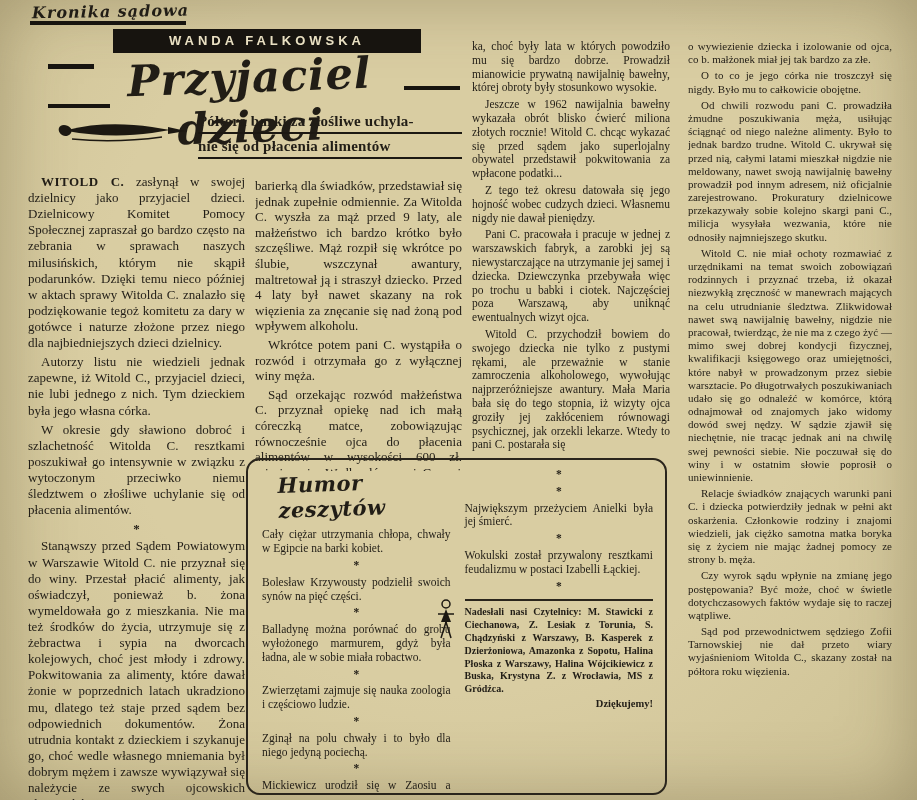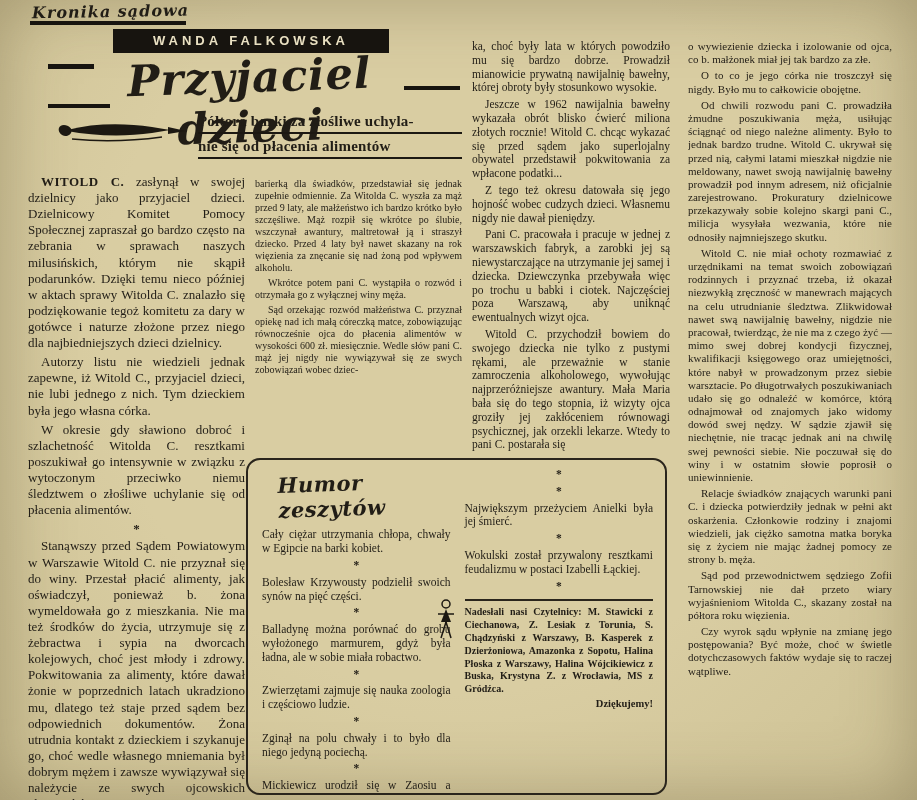--- a/index.html
+++ b/index.html
@@ -15,21 +15,21 @@
 
   
   .kronika {
     position:absolute; left:32px; top:2px;
     font-family:"DejaVu Serif", serif; font-style:italic; font-weight:bold;
     font-size:16px; letter-spacing:1px; transform:rotate(-1deg);
   }
   .kronika-bar { position:absolute; left:30px; top:21px; width:156px; height:4px; background:#17140f; }
 
   .author-box {
-    position:absolute; left:113px; top:29px; width:276px; height:24px;
+    position:absolute; left:113px; top:29px; width:308px; height:24px;
     background:#17140f; color:#e9e0c2;
     font-family:"Liberation Sans", sans-serif; font-weight:bold; font-size:13px;
     letter-spacing:4px; text-align:center; line-height:24px;
   }
 
   .article-title {
     position:absolute; left:90px; top:52px; width:320px; text-align:center;
     font-family:"DejaVu Serif", serif; font-style:italic; font-weight:bold;
     font-size:43px; transform:rotate(-2deg); letter-spacing:1px;
   }
@@ -47,21 +47,21 @@
   .subtitle .line { display:block; border-bottom:2px solid #1c1812; padding-bottom:1px; margin-bottom:3px; }
 
   
   .col { position:absolute; text-align:justify; overflow:hidden;margin-top:16px; }
   .col p, .humor-col p { hyphens:auto; -webkit-hyphens:auto; }
   .col p { margin:0 0 3px; text-indent:13px; }
   .col p.noindent { text-indent:0; }
   p.star { text-align:center; text-indent:0; margin:1px 0; font-weight:bold; }
 
   .col1 { left:28px;  top:158px; width:217px; height:638px; font-size:13px;   line-height:1.24; }
-  .col2 { left:255px; top:162px; width:207px; height:293px; font-size:10px; line-height:1.2; }
+  .col2 { left:255px; top:162px; width:207px; height:293px; font-size:13px; line-height:1.2; }
   .col3 { left:472px; top:24px;  width:198px; height:430px; font-size:11.5px; line-height:1.2; }
   .col4 { left:688px; top:24px;  width:204px; height:772px; font-size:11px;   line-height:1.2; }
 
   .lead { font-weight:bold; letter-spacing:.5px; }
 
   
   .humor-box {
     position:absolute; left:246px; top:458px; width:421px; height:337px;
     border:2px solid #2a251c; border-radius:14px;
     padding:8px 12px 8px 14px; display:flex; gap:14px; overflow:hidden;
@@ -129,22 +129,22 @@
     <p>Pani C. pracowała i pracuje w jednej z warszawskich fabryk, a zarobki jej są niewystarczające na utrzymanie jej samej i dziecka. Dziewczynka przebywała więc po trochu u babki i ciotek. Najczęściej poza Warszawą, aby uniknąć ewentualnych wizyt ojca.</p>
     <p>Witold C. przychodził bowiem do swojego dziecka nie tylko z pustymi rękami, ale przeważnie w stanie zamroczenia alkoholowego, wywołując najprzeróżniejsze awantury. Mała Maria bała się do tego stopnia, iż wizyty ojca groziły jej zakłóceniem równowagi psychicznej, jak orzekli lekarze. Wtedy to pani C. postarała się</p>
   </div>
 
   <div class="col col4">
     <p class="noindent">o wywiezienie dziecka i izolowanie od ojca, co b. małżonek miał jej tak bardzo za złe.</p>
     <p>O to co je jego córka nie troszczył się nigdy. Było mu to całkowicie obojętne.</p>
     <p>Od chwili rozwodu pani C. prowadziła żmudne poszukiwania męża, usiłując ściągnąć od niego należne alimenty. Było to jednak bardzo trudne. Witold C. ukrywał się przed nią, całymi latami mieszkał nigdzie nie meldowany, nawet swoją nawijalnię bawełny prowadził pod innym adresem, niż oficjalnie zarejestrowano. Prokuratury dzielnicowe przekazywały sobie kolejno skargi pani C., milicja wysyłała wezwania, które nie odnosiły najmniejszego skutku.</p>
     <p>Witold C. nie miał ochoty rozmawiać z urzędnikami na temat swoich zobowiązań rodzinnych i przyznać trzeba, iż okazał niezwykłą zręczność w manewrach mających na celu utrudnianie śledztwa. Zlikwidował nawet swą nawijalnię bawełny, nigdzie nie pracował, twierdząc, że nie ma z czego żyć — mimo swej dobrej kondycji fizycznej, kwalifikacji księgowego oraz umiejętności, które nabył w prowadzonym przez siebie warsztacie. Po długotrwałych poszukiwaniach udało się go odnaleźć w komórce, którą odnajmował od znajomych jako widomy dowód swej nędzy. W sądzie zjawił się niechętnie, nie tracąc jednak ani na chwilę swej pewności siebie. Nie poczuwał się do winy i w ostatnim słowie poprosił o uniewinnienie.</p>
     <p>Relacje świadków znających warunki pani C. i dziecka potwierdziły jednak w pełni akt oskarżenia. Członkowie rodziny i znajomi wiedzieli, jak ciężko samotna matka boryka się z życiem nie mając żadnej pomocy ze strony b. męża.</p>
+    <p>Czy wyrok sądu wpłynie na zmianę jego postępowania? Być może, choć w świetle dotychczasowych faktów wydaje się to raczej wątpliwe.</p>
     <p>Sąd pod przewodnictwem sędziego Zofii Tarnowskiej nie dał przeto wiary wyjaśnieniom Witolda C., skazany został na półtora roku więzienia.</p>
-    <p>Czy wyrok sądu wpłynie na zmianę jego postępowania? Być może, choć w świetle dotychczasowych faktów wydaje się to raczej wątpliwe.</p>
   </div>
 
   <div class="humor-box">
     <div class="humor-col">
       <div class="humor-title">Humor zeszytów</div>
       <p>Cały ciężar utrzymania chłopa, chwały w Egipcie na barki kobiet.</p>
       <p class="star">*</p>
       <p>Bolesław Krzywousty podzielił swoich synów na pięć części.</p>
       <p class="star">*</p>
       <p>Balladynę można porównać do grobu wyłożonego marmurem, gdyż była ładna, ale w sobie miała robactwo.</p>

